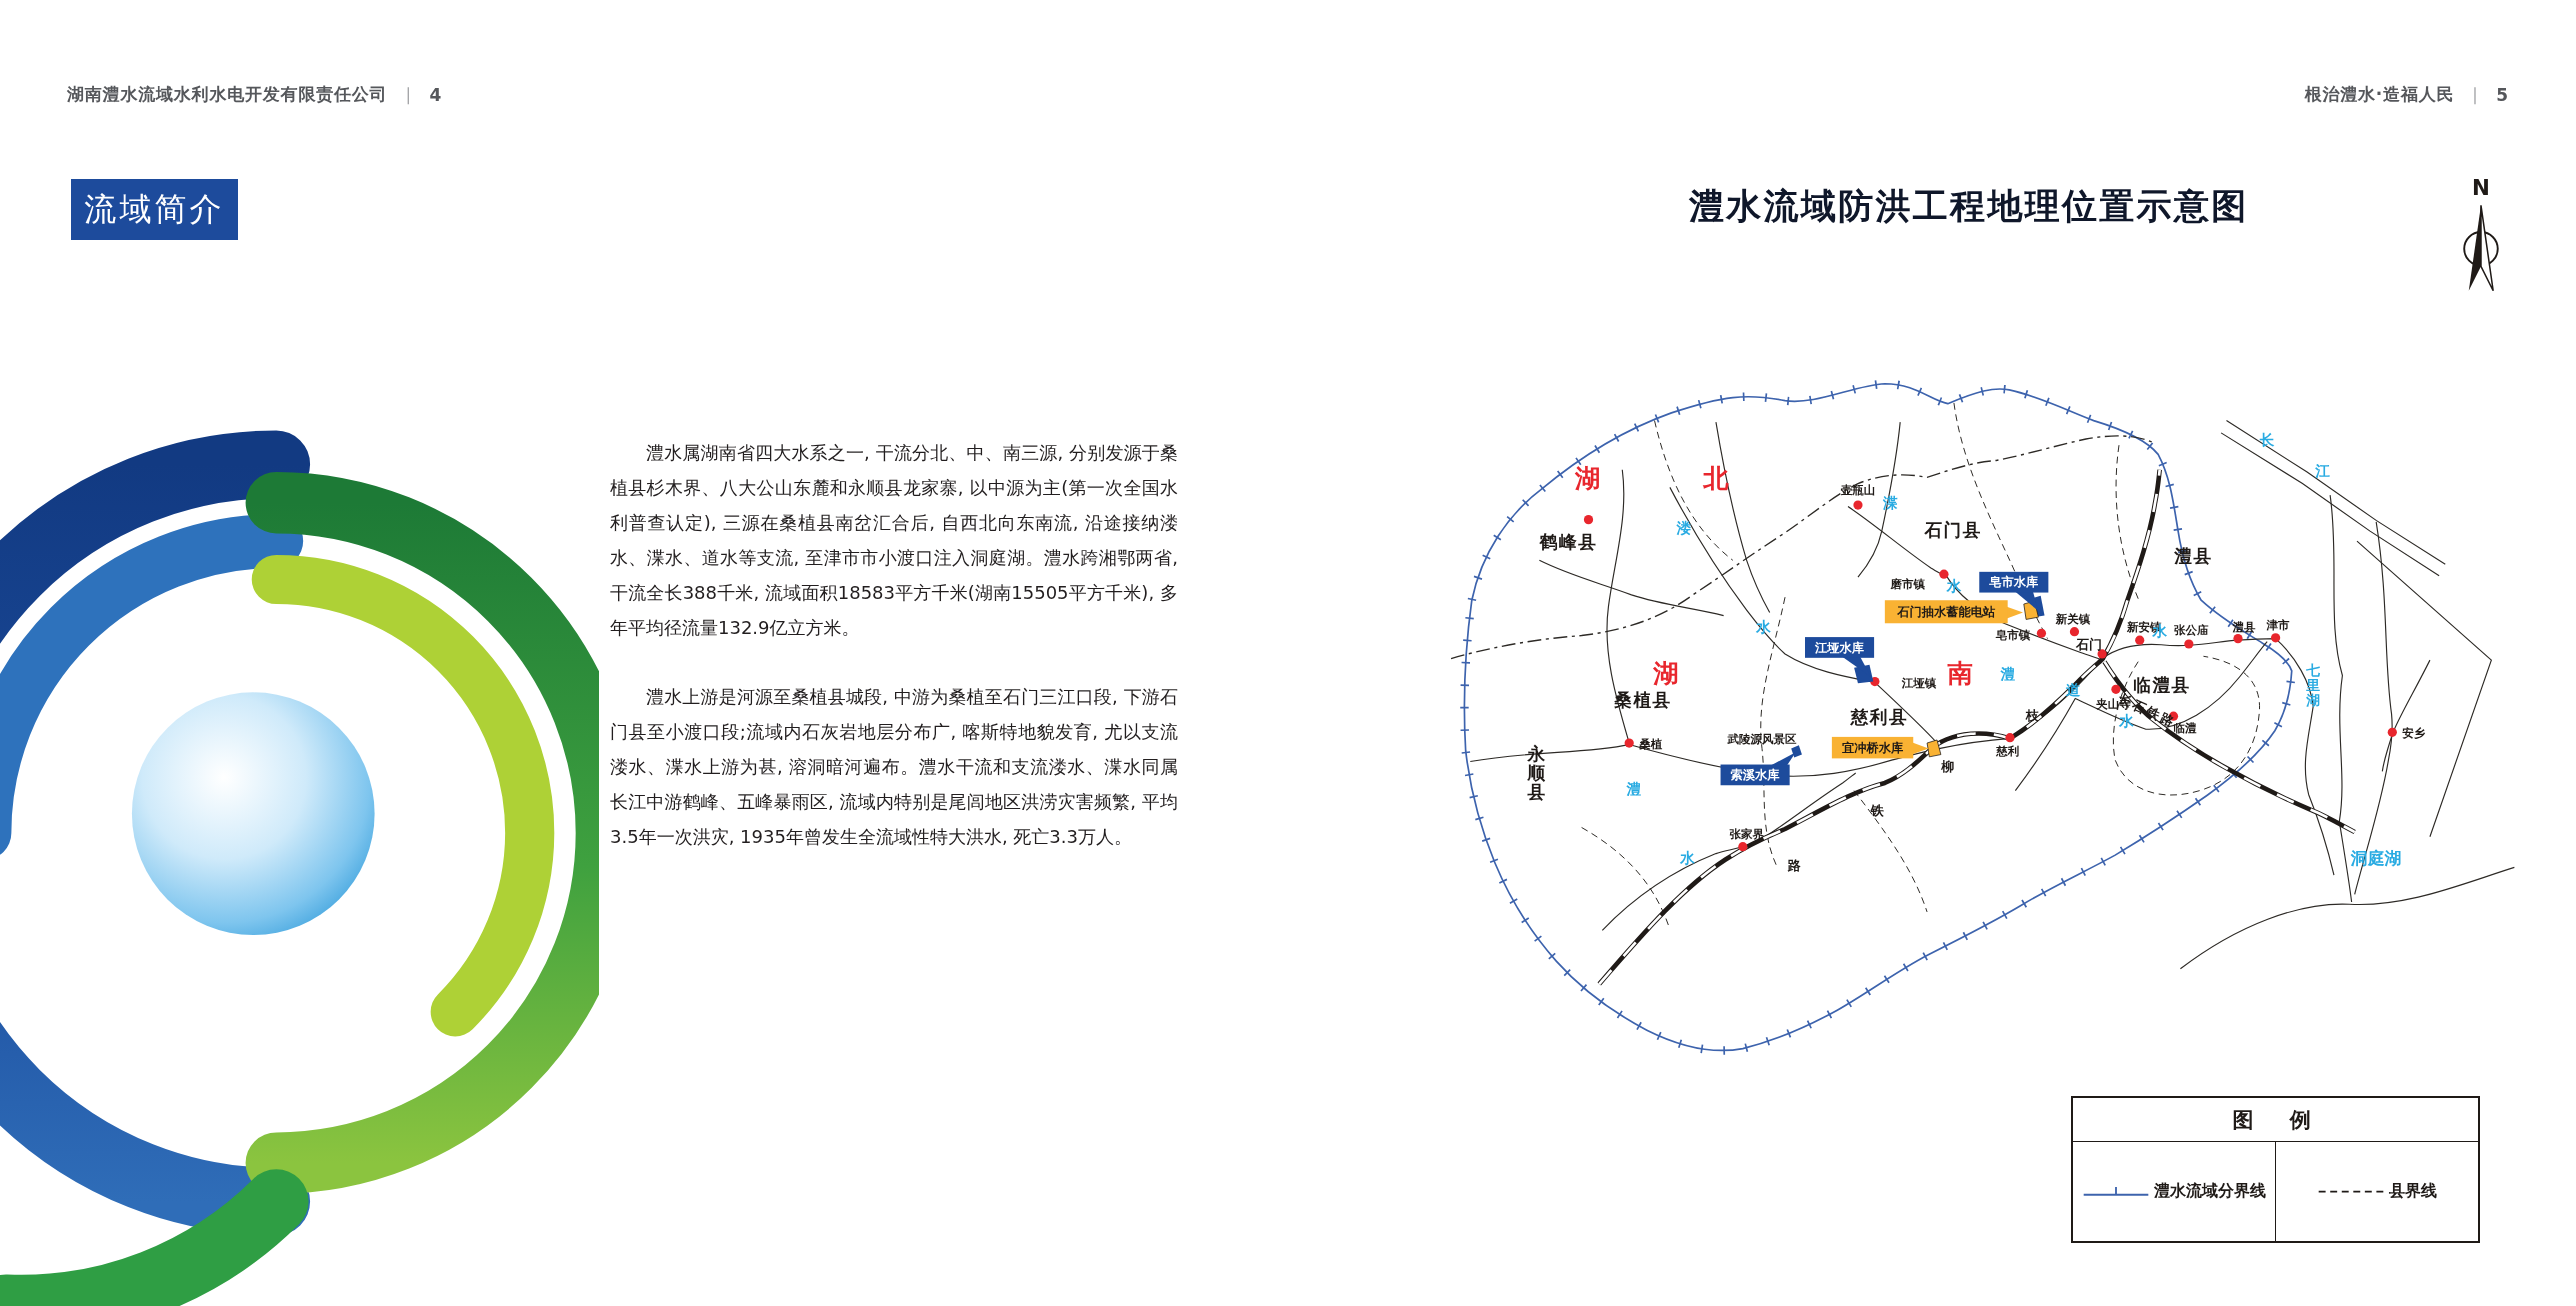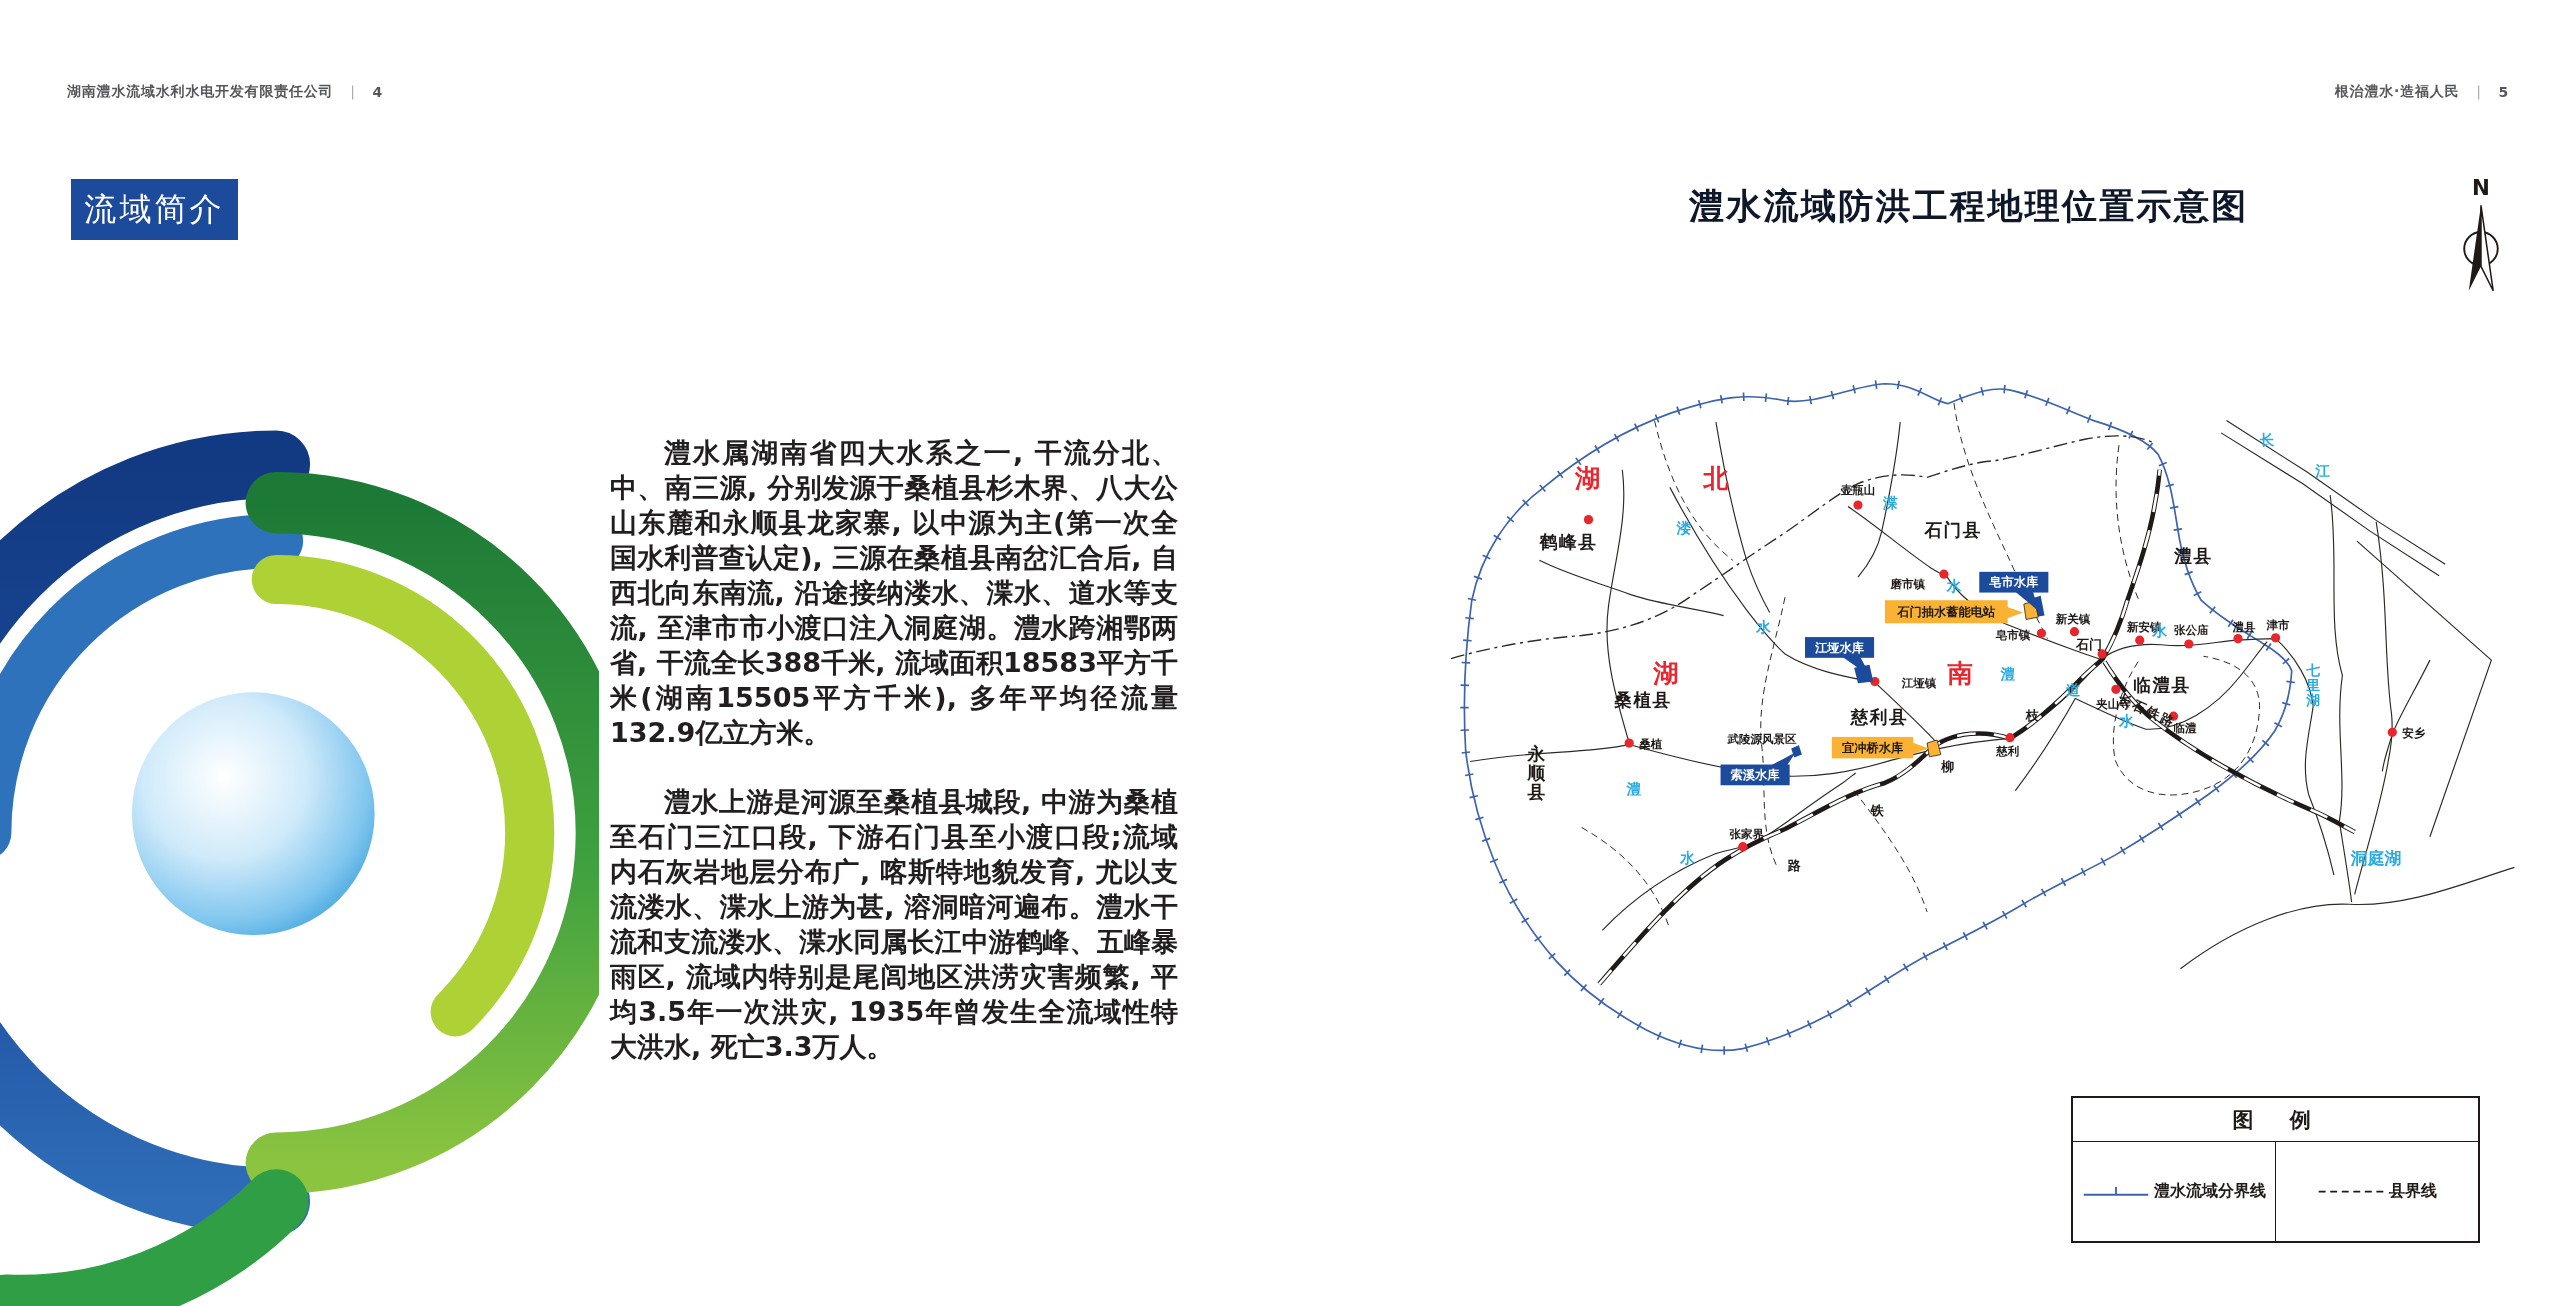--- a/index.html
+++ b/index.html
@@ -1,25 +1,25 @@
 <!DOCTYPE html>
 <html style="font-size:12.3px"><head>
 <meta charset="utf-8">
 <style>
   html,body{margin:0;padding:0;background:#e9e9e9;}
   .page{position:relative;width:2576px;height:1306px;background:#ffffff;overflow:hidden;
         font-family:"DejaVu Sans","Liberation Sans",sans-serif;color:#1f1a17;}
   .abs{position:absolute;}
   
-  .hdr{top:83px;font-size:14px;font-weight:700;color:#55575b;letter-spacing:0.8px;display:flex;align-items:center;gap:12.3px;}
+  .hdr{top:83px;font-size:17px;font-weight:700;color:#55575b;letter-spacing:0.8px;display:flex;align-items:center;gap:12.3px;}
   .hdr .sep{font-weight:400;color:#8a8c8f;}
   
   .title-box{left:71px;top:179px;width:167px;height:61px;background:#1d4b9c;color:#fff;
              display:flex;align-items:center;justify-content:center;font-size:32px;font-weight:400;letter-spacing:3.1px;}
-  .bodytext{left:610px;top:435px;width:568px;font-size:27px;line-height:35px;font-weight:700;
+  .bodytext{left:610px;top:435px;width:568px;font-size:18px;line-height:35px;font-weight:400;
             text-align:justify;color:#221e1f;}
   .bodytext p{margin:0 0 34px 0;text-indent:2em;}
   
   .map-title{left:1689px;top:183px;width:599px;text-align:left;font-size:35px;font-weight:700;
              color:#0f172a;letter-spacing:2.3px;}
   
   .legend{left:2071px;top:1096px;width:409px;height:147px;border:2.3px solid #1f1a17;box-sizing:border-box;
           display:flex;flex-direction:column;background:#fff;}
   .legend .lg-title{height:43px;border-bottom:1.5px solid #1f1a17;display:flex;align-items:center;justify-content:center;
           font-size:21px;font-weight:700;letter-spacing:7.7px;}

